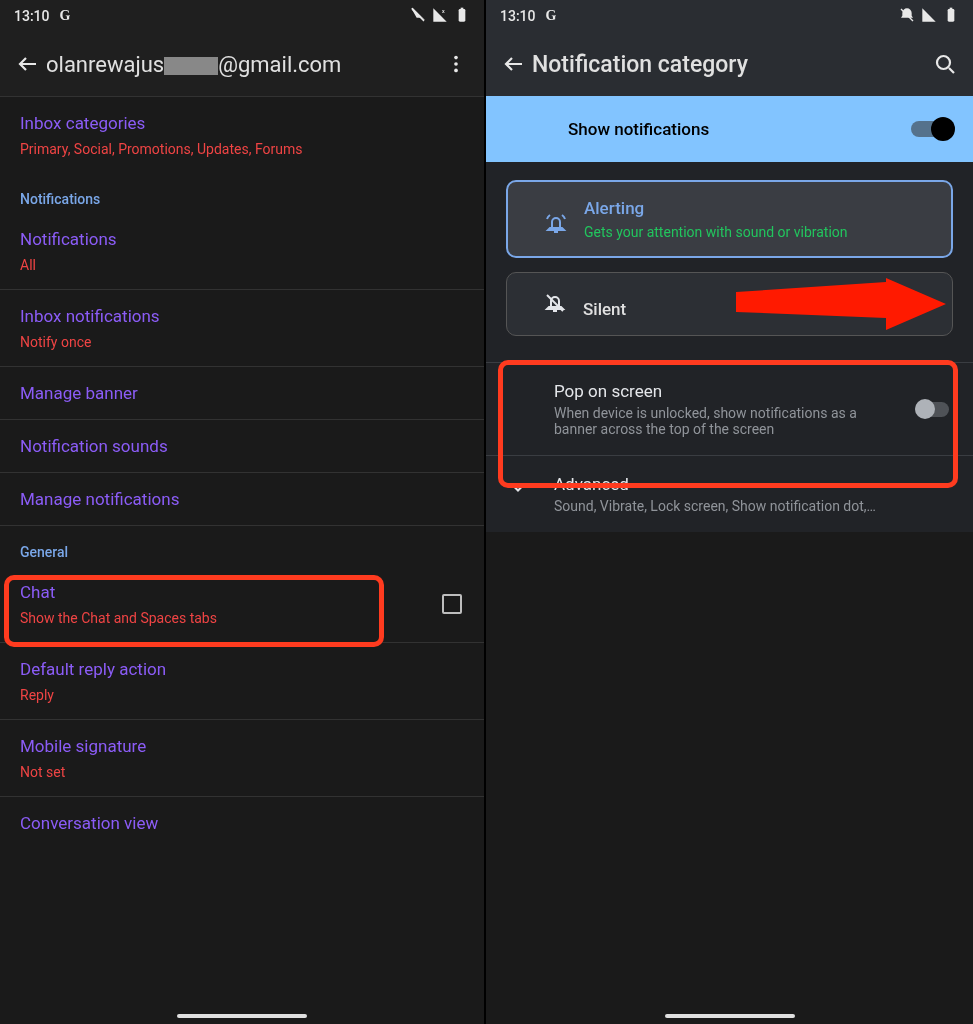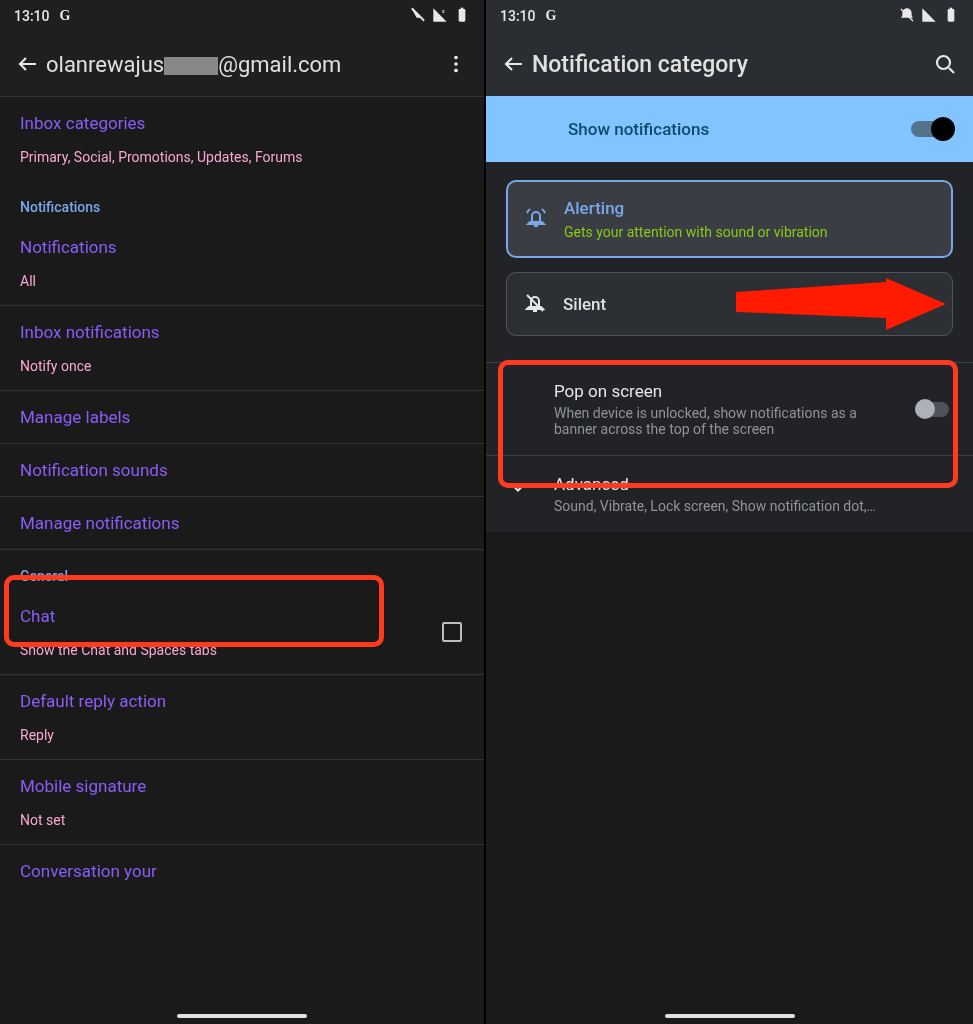--- a/index.html
+++ b/index.html
@@ -73,22 +73,22 @@
     padding: 16px 20px;
     cursor: pointer;
     position: relative;
   }
   .row .primary {
     font-size: 17px;
     color: #8b5cf6;
   }
   .row .secondary {
     font-size: 14px;
-    color: #f9a8d4;
-    margin-top: 16px;
+    color: #ef4444;
+    margin-top: 8px;
   }
   .row.with-check { padding-right: 64px; }
   .checkbox {
     position: absolute;
     right: 22px; top: 50%; transform: translateY(-50%);
     width: 20px; height: 20px;
     border: 2px solid #bdbdbd;
     border-radius: 2px;
   }
 
@@ -117,21 +117,21 @@
   }
   .app-name { font-size: 23px; font-weight: 500; color: #e8e8e8; }
   .app-sub { font-size: 14px; color: #a0a5ad; margin-top: 4px; }
 
   .show-notif-row {
     background: #82c4ff;
     height: 66px;
     display: flex;
     align-items: center;
     padding: 0 22px;
-    color: #0c4a6e;
+    color: #000000;
     font-size: 17px;
     font-weight: 500;
     position: relative;
   }
   .big-toggle {
     position: absolute;
     right: 22px; top: 50%; transform: translateY(-50%);
     width: 40px; height: 22px;
     display: flex; align-items: center;
   }
@@ -141,37 +141,37 @@
   }
   .big-toggle .thumb {
     width: 24px; height: 24px; background: #000; border-radius: 50%;
     position: absolute; right: -4px;
   }
 
   .card-area { padding: 18px 20px 26px; background: #212327; border-bottom: 1px solid #3a3d42;}
   .option-card {
     border: 1px solid #555;
     border-radius: 10px;
-    padding: 16px 16px;
+    padding: 16px 36px;
     display: flex;
     gap: 16px;
-    align-items: center;
+    align-items: flex-end;
     cursor: pointer;
     margin-bottom: 14px;
     background: #2c2f34;
   }
   .option-card:last-child { margin-bottom: 0; }
   .option-card.selected {
     border: 2px solid #7aa7e8;
     background: #3a3d43;
   }
   .option-card .ic { width: 24px; flex-shrink: 0; margin-top: 2px;}
   .option-card .ttl { font-size: 17px; font-weight:500; }
   .option-card.selected .ttl { color: #7aa7e8; }
-  .option-card .desc { font-size: 14px; color: #84cc16; margin-top: 6px; }
+  .option-card .desc { font-size: 14px; color: #22c55e; margin-top: 6px; }
 
   .right-row {
     padding: 18px 20px 18px 68px;
     position: relative;
     cursor: pointer;
     border-bottom: 1px solid #3a3d42;
     background: #212327;
   }
   .right-row .ttl { font-size: 17px; color: #e4e6ea; }
   .right-row .sub { font-size: 14px; color: #90949a; margin-top: 4px; max-width: 320px;}
@@ -267,21 +267,21 @@
     </div>
     <div class="divider"></div>
 
     <div class="row">
       <div class="primary">Inbox notifications</div>
       <div class="secondary">Notify once</div>
     </div>
     <div class="divider"></div>
 
     <div class="row">
-      <div class="primary">Manage labels</div>
+      <div class="primary">Manage banner</div>
     </div>
     <div class="divider"></div>
 
     <div class="row">
       <div class="primary">Notification sounds</div>
     </div>
     <div class="divider"></div>
 
     <div class="row" style="position:relative;">
       <div class="primary">Manage notifications</div>
@@ -303,21 +303,21 @@
     </div>
     <div class="divider"></div>
 
     <div class="row">
       <div class="primary">Mobile signature</div>
       <div class="secondary">Not set</div>
     </div>
     <div class="divider"></div>
 
     <div class="row" style="padding-bottom:30px;">
-      <div class="primary">Conversation your</div>
+      <div class="primary">Conversation view</div>
     </div>
   </div>
 
   <div class="highlight-red" style="left:4px; top:575px; width:380px; height:72px;"></div>
 
   <div class="nav-indicator"></div>
 </div>
 
 <div class="phone phone-right">
 

